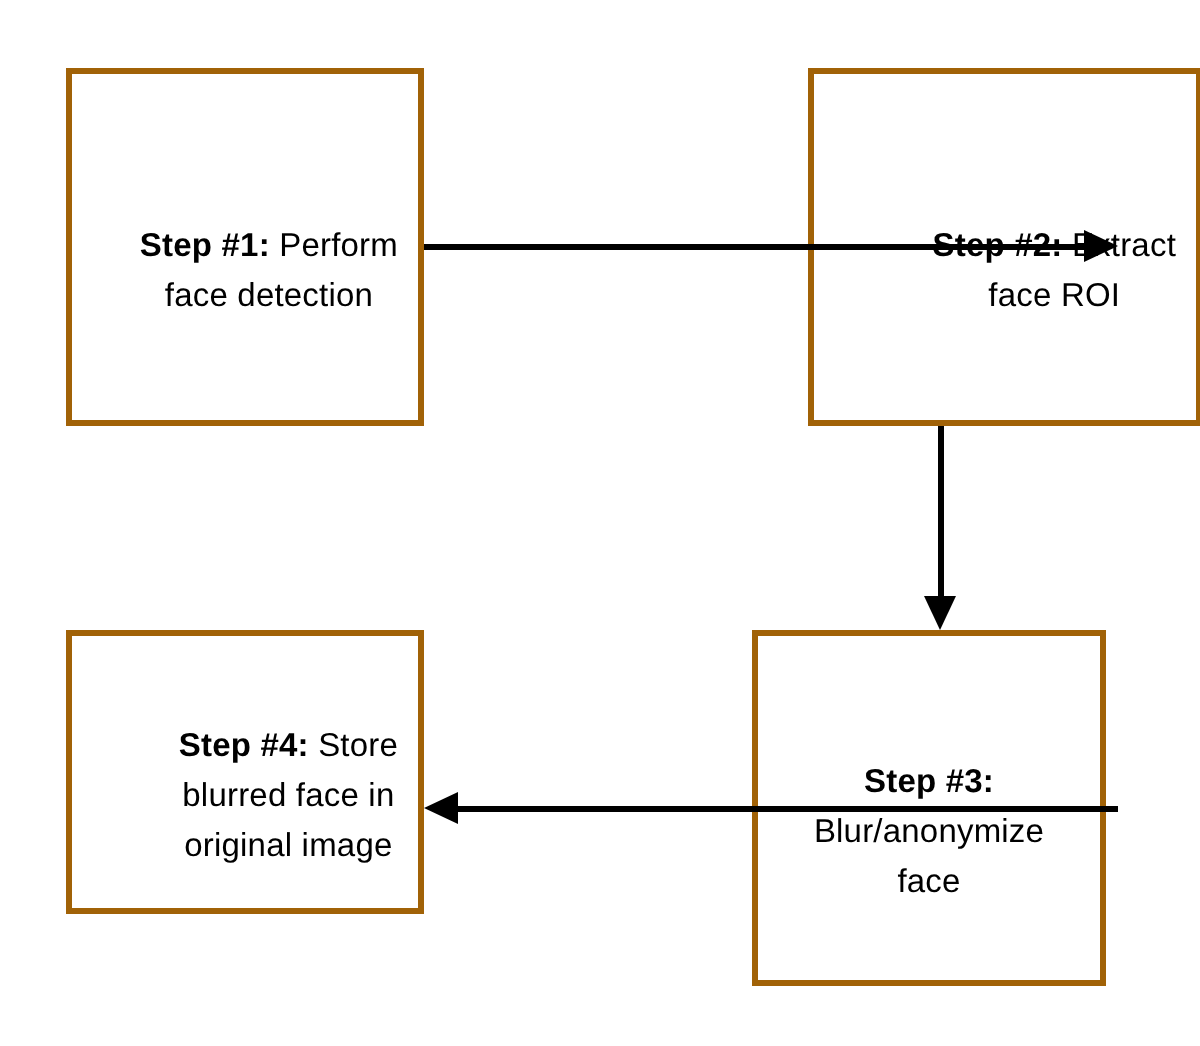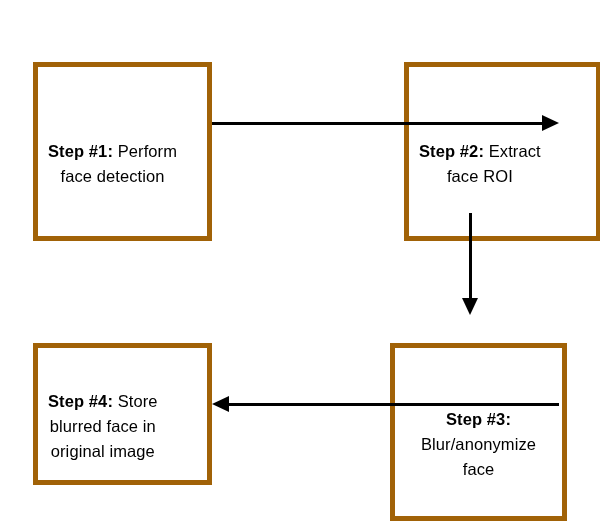--- a/index.html
+++ b/index.html
@@ -13,45 +13,44 @@
   #canvas {
     position: relative;
     width: 600px;
     height: 523px;
     background: #ffffff;
     overflow: hidden;
   }
   .node {
     position: absolute;
     box-sizing: border-box;
-    border: 5px solid #a16207;
+    border: 3px solid #a16207;
     background: #ffffff;
     display: flex;
     align-items: center;
-    justify-content: flex-start;
-    margin-top: 28px;
+    justify-content: flex-end;
   }
   .node-label {
     font-family: "Liberation Sans", sans-serif;
     font-size: 16.5px;
     line-height: 25px;
     color: #000000;
     text-align: center;
     padding: 0 10px;
     white-space: pre-line;
     letter-spacing: 0.1px;
   }
   .node-label b {
     font-weight: bold;
   }
   
   #node-step1 { left: 33px;  top: 34px;  width: 179px; height: 179px; }
   #node-step2 { left: 404px; top: 34px;  width: 197px; height: 179px; }
   #node-step4 { left: 33px;  top: 315px; width: 179px; height: 142px; }
-  #node-step3 { left: 390px; top: 315px; width: 177px; height: 178px; }
+  #node-step3 { left: 376px; top: 315px; width: 177px; height: 178px; }
 
   
   .edge { position: absolute; }
   .edge-line-h {
     position: absolute;
     height: 3px;
     background: #000000;
   }
   .edge-line-v {
     position: absolute;

